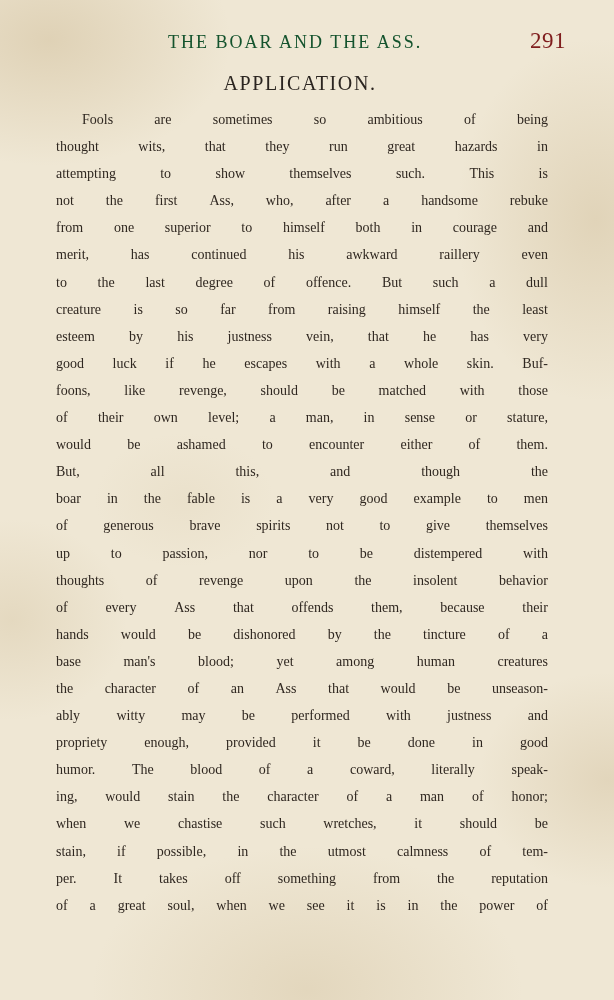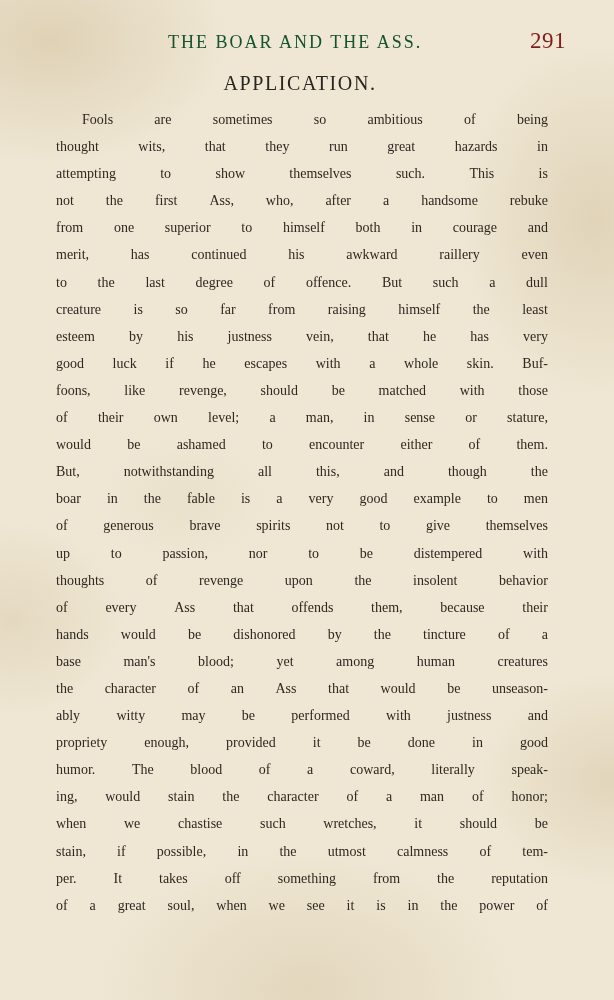--- a/index.html
+++ b/index.html
@@ -240,21 +240,20 @@
         <span class="w">be</span>
         <span class="w">ashamed</span>
         <span class="w">to</span>
         <span class="w">encounter</span>
         <span class="w">either</span>
         <span class="w">of</span>
         <span class="w">them.</span>
       </div>
       <div class="line justify">
         <span class="w">But,</span>
-        <span class="w">notwithstanding</span>
         <span class="w">all</span>
         <span class="w">this,</span>
         <span class="w">and</span>
         <span class="w">though</span>
         <span class="w">the</span>
       </div>
       <div class="line justify">
         <span class="w">boar</span>
         <span class="w">in</span>
         <span class="w">the</span>

